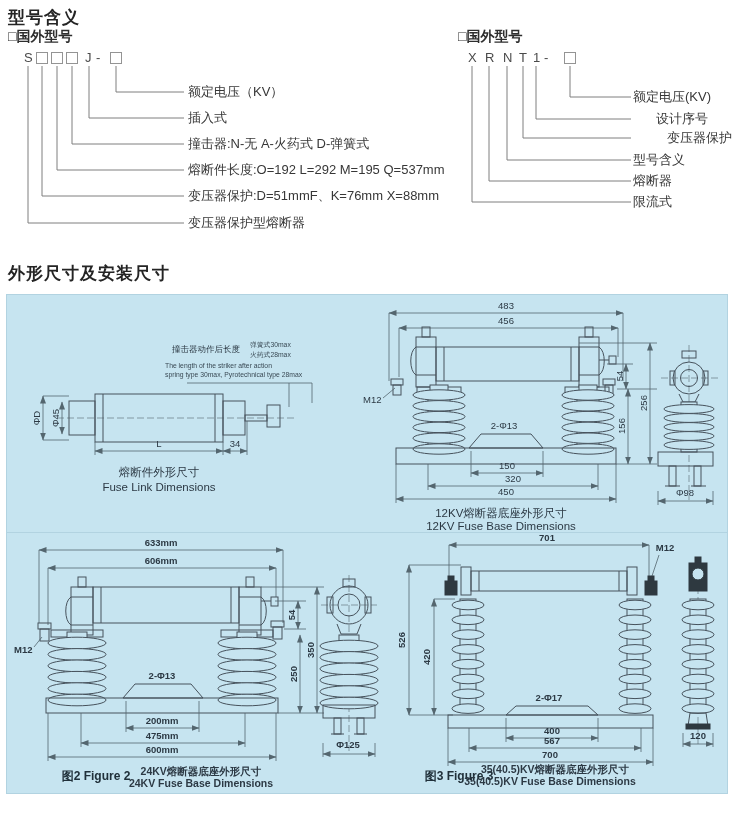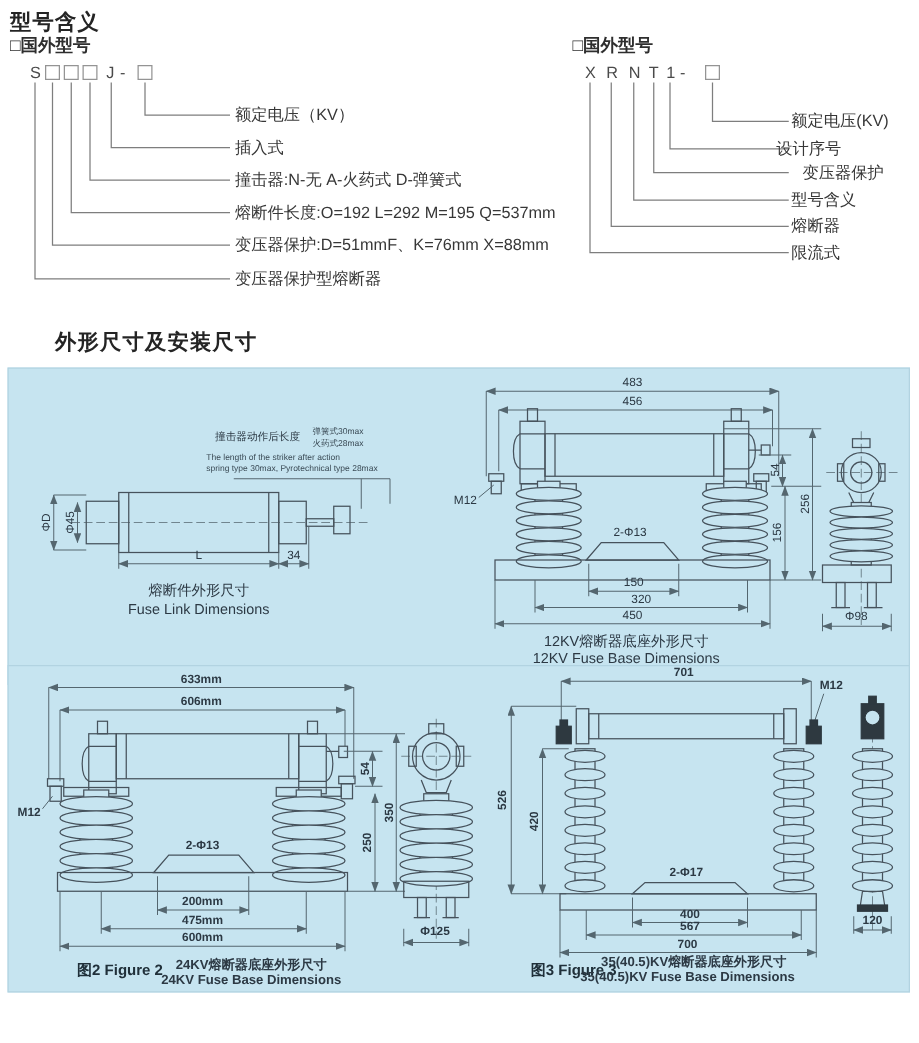--- a/index.html
+++ b/index.html
@@ -68,27 +68,27 @@
   <g fill="none" stroke="#7e7e7e" stroke-width="1">
     <path d="M130,2 V33 H191"></path>
     <path d="M96,2 V55 H191"></path>
     <path d="M83,2 V74 H191"></path>
     <path d="M67,2 V96 H191"></path>
     <path d="M49,2 V117 H191"></path>
     <path d="M32,2 V138 H191"></path>
   </g>
 </svg>
 <div class="lbl" style="left:633px;top:89px;">额定电压(KV)</div>
-<div class="lbl" style="left:621px;top:111px;">设计序号</div>
-<div class="lbl" style="left:642px;top:130px;">变压器保护</div>
+<div class="lbl" style="left:656px;top:111px;">设计序号</div>
+<div class="lbl" style="left:667px;top:130px;">变压器保护</div>
 <div class="lbl" style="left:633px;top:152px;">型号含义</div>
 <div class="lbl" style="left:633px;top:173px;">熔断器</div>
 <div class="lbl" style="left:633px;top:194px;">限流式</div>
 
-<div class="sec-title" style="left:8px;top:262px;margin-left:36px;">外形尺寸及安装尺寸</div>
+<div class="sec-title" style="left:8px;top:262px;">外形尺寸及安装尺寸</div>
 
 <div class="panel" style="top:294px;height:254px;">
 <svg width="722" height="254" viewBox="0 0 722 254">
   <defs>
     <marker id="ar1" markerWidth="9" markerHeight="8" refX="7.5" refY="3" orient="auto-start-reverse" markerUnits="userSpaceOnUse">
       <path d="M0,0 L8,3 L0,6 Z" fill="#54666f"></path>
     </marker>
     <g id="ins1">
       <rect class="lnf" x="-9" y="-8" width="18" height="7"></rect>
       <rect class="lnf" x="-11" y="-2" width="22" height="58"></rect>

